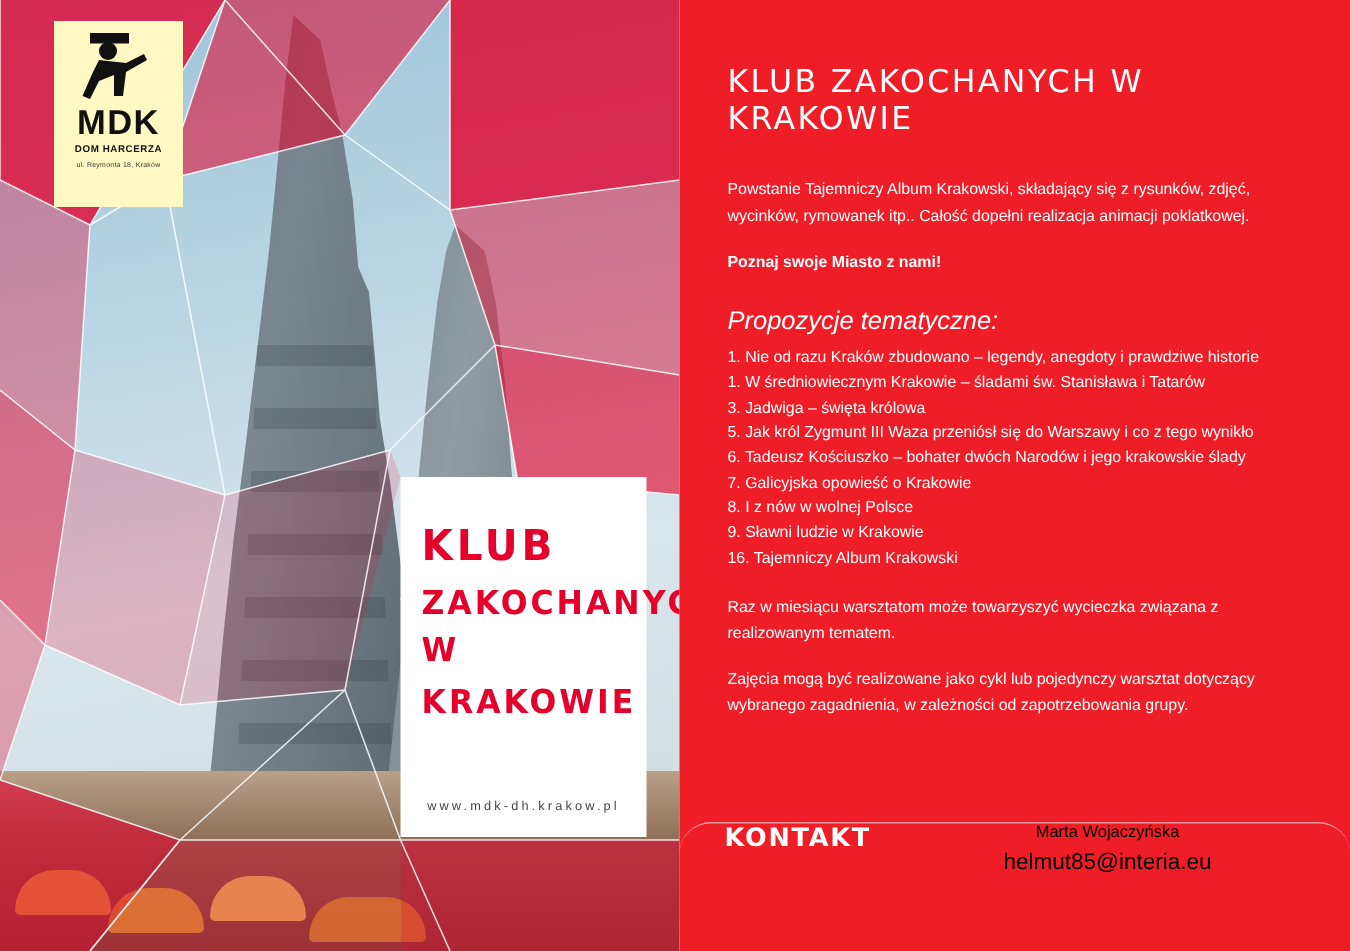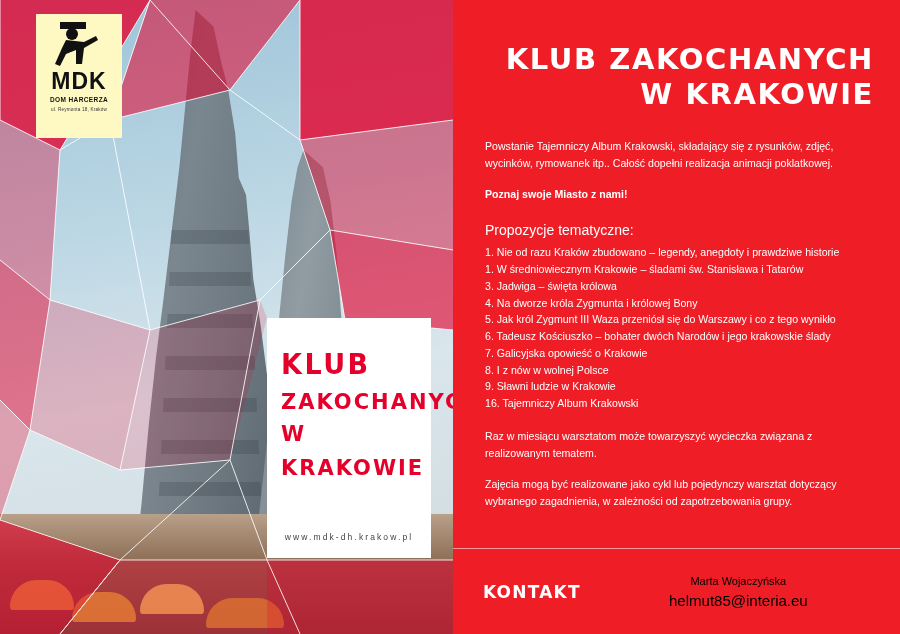--- a/index.html
+++ b/index.html
@@ -170,62 +170,64 @@
   .right-panel {
     position: absolute;
     left: 453px; top: 0;
     width: 447px; height: 634px;
     background: #ef1d26;
     color: #ffffff;
     padding: 28px 26px 0 32px;
   }
   .headline {
     font-family: "DejaVu Sans", sans-serif;
-    font-weight: 700;
-    font-size: 29px;
+    font-weight: 400;
+    font-size: 21px;
     letter-spacing: 1.6px;
     text-transform: uppercase;
-    text-align: right;
+    text-align: left;
     margin: 14px 0 26px 0;
     line-height: 1.2;
   }
   .para {
     font-size: 10.6px;
     line-height: 1.62;
     margin: 0 0 14px 0;
     max-width: 390px;
   }
   .para.bold { font-weight: 700; margin-bottom: 16px; }
   .list-lead {
-    font-size: 14px;
+    font-size: 17px;
     line-height: 1.6;
     margin: 0 0 3px 0;
+    font-style: italic;
   }
   ol.topics {
     margin: 0 0 16px 0;
     padding: 0;
     list-style: none;
   }
   ol.topics li {
     font-size: 10.6px;
     line-height: 1.58;
     white-space: nowrap;
   }
 
   
   .contact {
     position: absolute;
     left: 453px; bottom: 0;
     width: 447px; height: 86px;
     background: #ef1d26;
     border-top: 1px solid rgba(255,255,255,.55);
     display: flex;
-    align-items: center;
+    align-items: flex-start;
     padding: 0 18px 0 30px;
     gap: 14px;
+    border-radius: 21px;
   }
   .contact-label {
     font-family: "DejaVu Sans", sans-serif;
     font-weight: 700;
     font-size: 17px;
     letter-spacing: 1.2px;
     color: #ffffff;
     text-transform: uppercase;
     white-space: nowrap;
   }
@@ -334,21 +336,20 @@
 
   <div class="right-panel">
     <h1 class="headline">KLUB ZAKOCHANYCH W KRAKOWIE</h1>
     <p class="para">Powstanie Tajemniczy Album Krakowski, składający się z rysunków, zdjęć, wycinków, rymowanek itp.. Całość dopełni realizacja animacji poklatkowej.</p>
     <p class="para bold">Poznaj swoje Miasto z nami!</p>
     <p class="list-lead">Propozycje tematyczne:</p>
     <ol class="topics">
       <li>1. Nie od razu Kraków zbudowano – legendy, anegdoty i prawdziwe historie</li>
       <li>1. W średniowiecznym Krakowie – śladami św. Stanisława i Tatarów</li>
       <li>3. Jadwiga – święta królowa</li>
-      <li>4. Na dworze króla Zygmunta i królowej Bony</li>
       <li>5. Jak król Zygmunt III Waza przeniósł się do Warszawy i co z tego wynikło</li>
       <li>6. Tadeusz Kościuszko – bohater dwóch Narodów i jego krakowskie ślady</li>
       <li>7. Galicyjska opowieść o Krakowie</li>
       <li>8. I z nów w wolnej Polsce</li>
       <li>9. Sławni ludzie w Krakowie</li>
       <li>16. Tajemniczy Album Krakowski</li>
     </ol>
     <p class="para">Raz w miesiącu warsztatom może towarzyszyć wycieczka związana z realizowanym tematem.</p>
     <p class="para">Zajęcia mogą być realizowane jako cykl lub pojedynczy warsztat dotyczący wybranego zagadnienia, w zależności od zapotrzebowania grupy.</p>
   </div>

